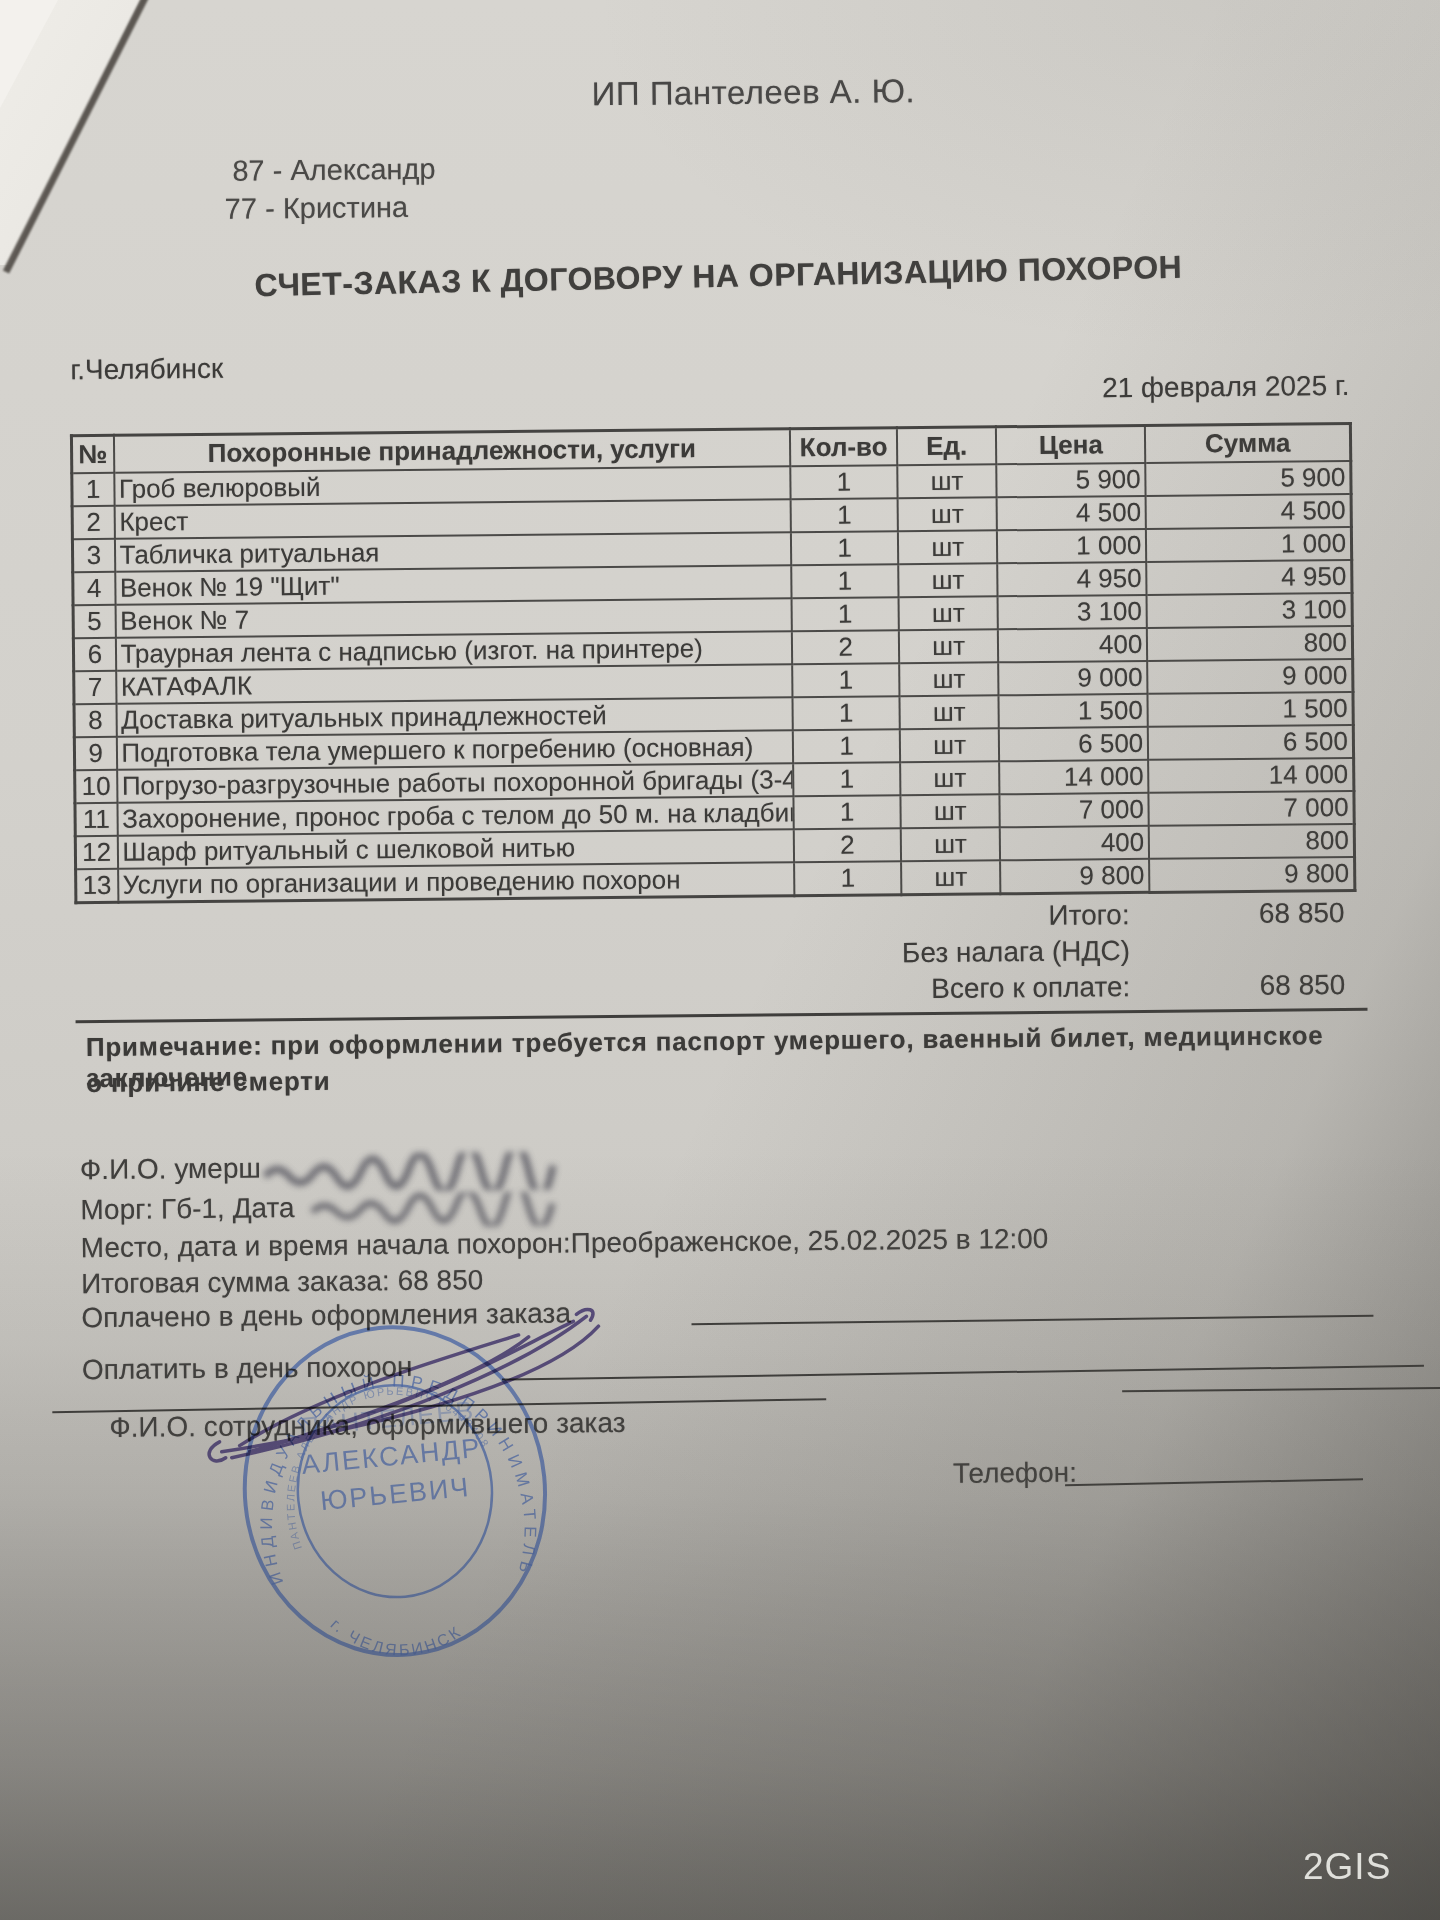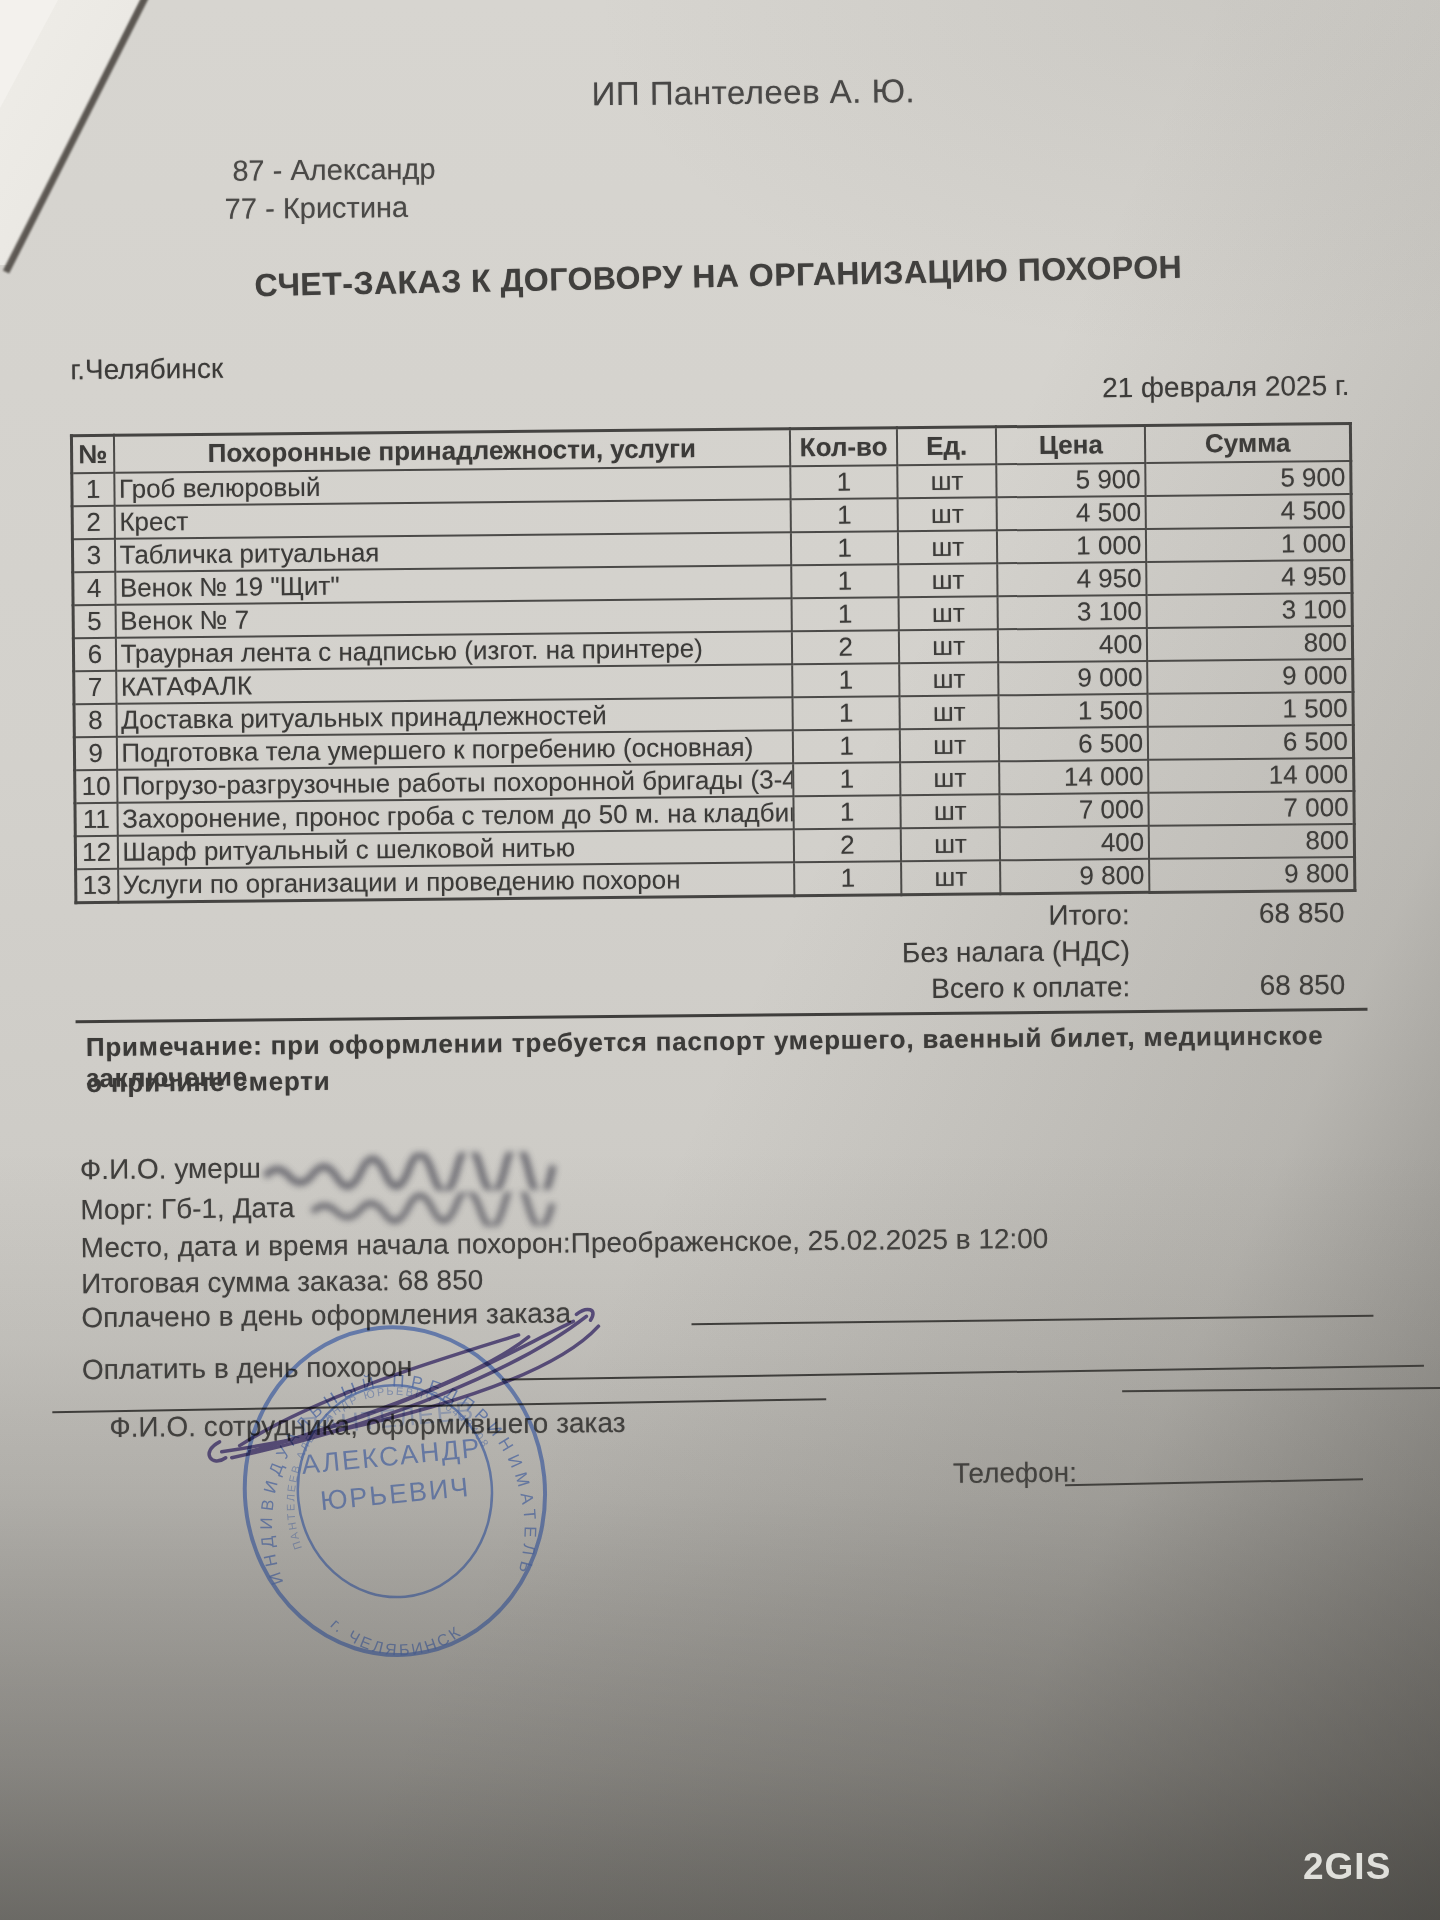--- a/index.html
+++ b/index.html
@@ -95,21 +95,21 @@
   .ul-right{left:1118px;top:1394px;width:324px;}
   .ul-phone{left:1060px;top:1486px;width:298px;transform:rotate(-0.6deg);}
 
   .blur-scribble{position:absolute;filter:blur(3px);opacity:0.75;}
 
   .stamp{position:absolute;left:222px;top:1306px;mix-blend-mode:multiply;transform:rotate(-5deg);}
   .signature{position:absolute;left:175px;top:1295px;mix-blend-mode:multiply;}
 
   .watermark{
     position:absolute;left:1303px;top:1846px;
-    font-size:37px;font-weight:bold;letter-spacing:1px;
+    font-size:37px;font-weight:normal;letter-spacing:1px;
     color:rgba(235,235,231,0.92);
   }
 </style>
 </head>
 <body>
 
 <div id="photo">
 
   <div class="under-sheet"></div>
   <div class="under-sheet2"></div>

